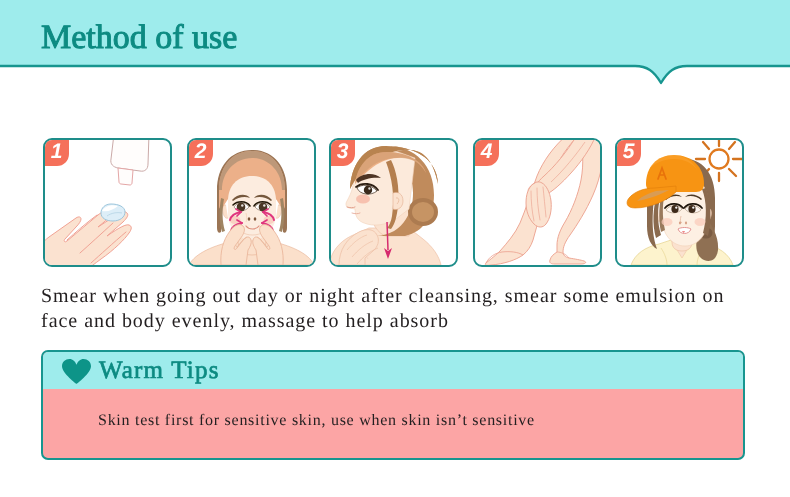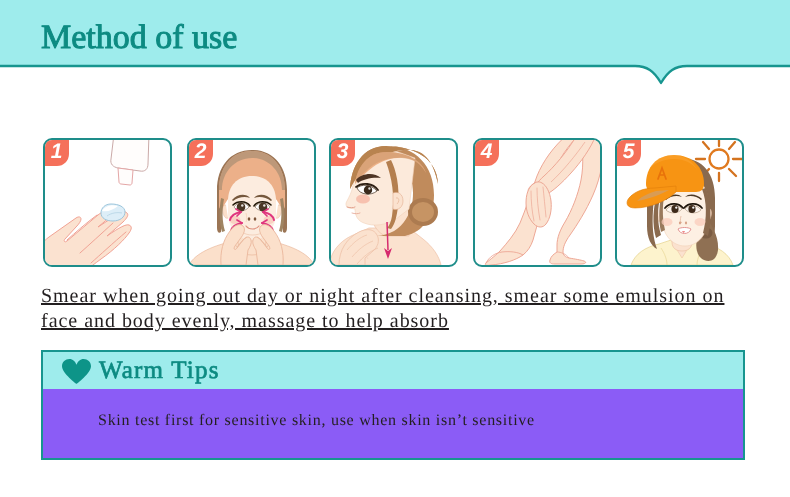--- a/index.html
+++ b/index.html
@@ -4,22 +4,22 @@
 <title>Method of use</title>
 <style>
   html,body{margin:0;padding:0;}
   body{width:790px;height:497px;background:#fff;font-family:"Liberation Serif",serif;overflow:hidden;-webkit-font-smoothing:antialiased;text-rendering:geometricPrecision;}
   .page{position:relative;width:790px;height:497px;background:#fff;}
   .hdr-wrap{position:absolute;left:0;top:0;width:748px;height:90px;}
   .hdr-title{position:absolute;left:41px;top:19px;font-size:34px;color:#0d8b82;-webkit-text-stroke:1px #0d8b82;}
   .box{position:absolute;width:129px;height:129px;box-sizing:border-box;border:2.3px solid #1e8d8a;border-radius:9px;background:#fff;overflow:hidden;top:138px;}
   .ill{position:absolute;left:0;top:0;width:100%;height:100%;display:block;}
   .badge{position:absolute;left:-1px;top:-1px;width:25px;height:27px;background:#f5705a;border-bottom-right-radius:12px;color:#fff;font-style:italic;font-weight:bold;font-size:21px;text-align:center;line-height:26px;font-family:"Liberation Sans",sans-serif;z-index:5;}
-  .body-text{position:absolute;left:41px;top:284px;width:690px;font-size:20px;letter-spacing:0.97px;color:#231f20;line-height:25px;text-decoration:underline;}
-  .tips{position:absolute;left:41px;top:350px;width:704px;height:110px;border:2.2px solid #17958f;border-radius:0;overflow:hidden;background:#8b5cf6;box-sizing:border-box;}
+  .body-text{position:absolute;left:41px;top:284px;width:690px;font-size:20px;letter-spacing:0.97px;color:#231f20;line-height:25px;}
+  .tips{position:absolute;left:41px;top:350px;width:704px;height:110px;border:2.2px solid #17958f;border-radius:7px;overflow:hidden;background:#fca5a5;box-sizing:border-box;}
   .tips-hd{height:37px;background:#9eecec;position:relative;}
   .tips-title{position:absolute;left:56px;top:5px;font-size:25px;letter-spacing:1.2px;color:#0d8b82;-webkit-text-stroke:0.7px #0d8b82;}
   .tips-body{position:absolute;left:55px;top:60px;font-size:16px;letter-spacing:0.73px;color:#231f20;white-space:nowrap;}
 </style>
 </head>
 <body>
 
 <div class="page">
 
   <div class="hdr-wrap">

